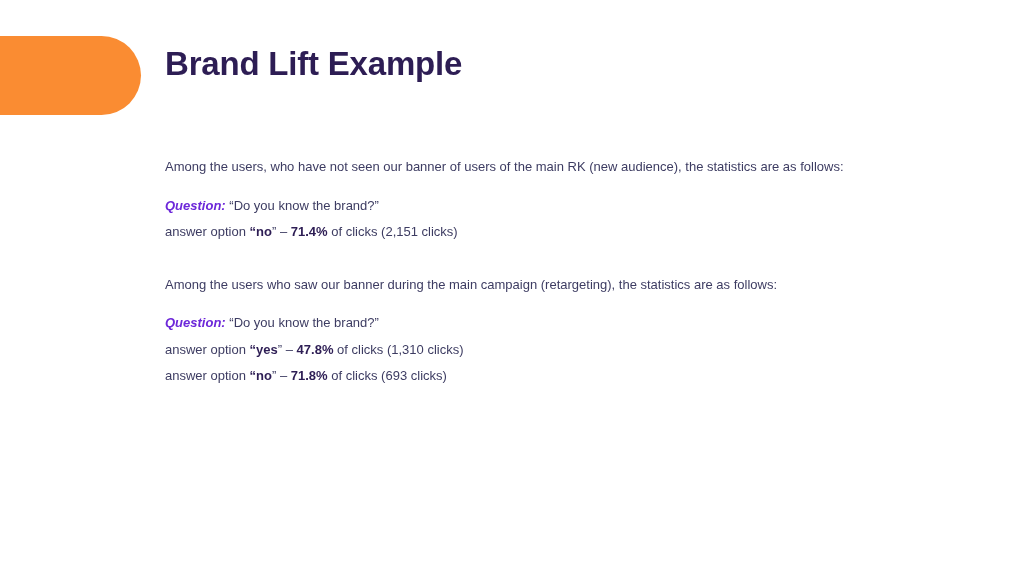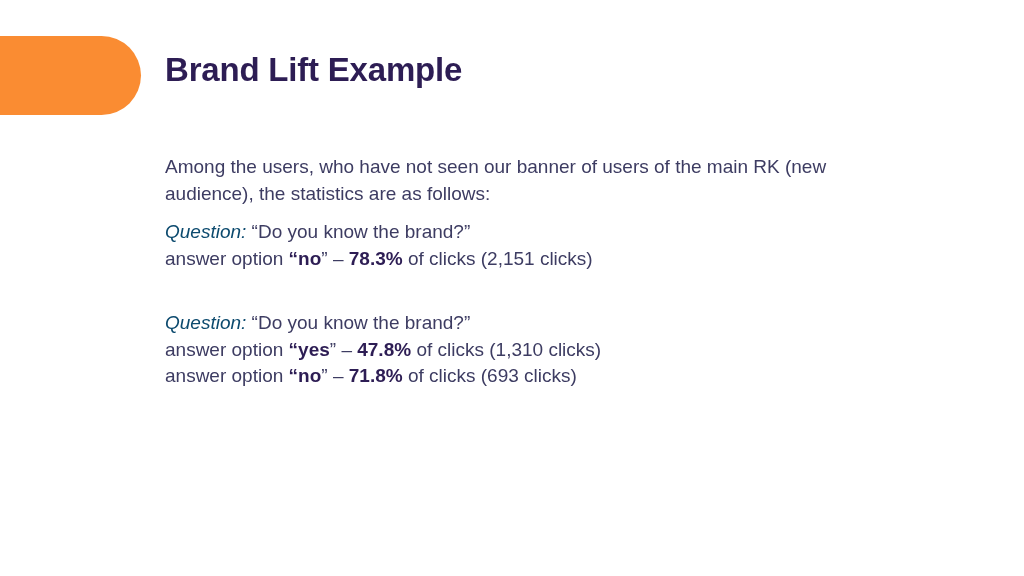--- a/index.html
+++ b/index.html
@@ -31,38 +31,38 @@
     border-top-left-radius: 0;
     border-bottom-left-radius: 0;
     border-top-right-radius: 40px;
     border-bottom-right-radius: 40px;
   }
 
   
   .page-title {
     position: absolute;
     left: 165px;
-    top: 50px;
+    top: 44px;
     margin: 0;
     font-size: 33px;
     font-weight: bold;
     letter-spacing: -0.2px;
     color: #2d1d54;
     line-height: 1.2;
     white-space: nowrap;
   }
 
   
   .body-content {
     position: absolute;
     left: 165px;
     top: 154px;
     width: 760px;
     color: #3d3c62;
-    font-size: 19px;
+    font-size: 13px;
     line-height: 26.5px;
   }
 
   .para {
     margin: 0;
     max-width: 745px;
   }
   .para.intro-1 { margin-bottom: 0; }
 
   .qa-block {
@@ -71,23 +71,23 @@
   }
   .gap-after-intro { height: 12px; }
   .gap-after-block { height: 26px; }
 
   .qa-line {
     margin: 0;
     white-space: nowrap;
   }
 
   .q-label {
-    font-weight: normal;
+    font-weight: bold;
     font-style: italic;
-    color: #0c4a6e;
+    color: #6d28d9;
   }
   .strong {
     font-weight: bold;
     color: #2d1d54;
   }
 </style>
 </head>
 <body>
 
 <div class="slide">
@@ -99,28 +99,29 @@
   <div class="body-content">
 
     <div>
       <p class="para intro-1">Among the users, who have not seen our banner of users of the main RK (new audience), the statistics are as follows:</p>
       <div class="gap-after-intro"></div>
       <div class="qa-block">
         <p class="qa-line">
           <span class="q-label">Question:</span><span>&nbsp;</span><span>“Do you know the brand?”</span>
         </p>
         <p class="qa-line">
-          <span>answer option </span><span class="strong">“</span><span class="strong">no</span><span>”</span><span> – </span><span class="strong">78.3%</span><span> of clicks </span><span>(2,151 clicks)</span>
+          <span>answer option </span><span class="strong">“</span><span class="strong">no</span><span>”</span><span> – </span><span class="strong">71.4%</span><span> of clicks </span><span>(2,151 clicks)</span>
         </p>
       </div>
     </div>
 
     <div class="gap-after-block"></div>
 
     <div>
+      <p class="para">Among the users who saw our banner during the main campaign (retargeting), the statistics are as follows:</p>
       <div class="gap-after-intro"></div>
       <div class="qa-block">
         <p class="qa-line">
           <span class="q-label">Question:</span><span>&nbsp;</span><span>“Do you know the brand?”</span>
         </p>
         <p class="qa-line">
           <span>answer option </span><span class="strong">“</span><span class="strong">yes</span><span>”</span><span> – </span><span class="strong">47.8%</span><span> of clicks </span><span>(1,310 clicks)</span>
         </p>
         <p class="qa-line">
           <span>answer option </span><span class="strong">“</span><span class="strong">no</span><span>”</span><span> – </span><span class="strong">71.8%</span><span> of clicks </span><span>(693 clicks)</span>

